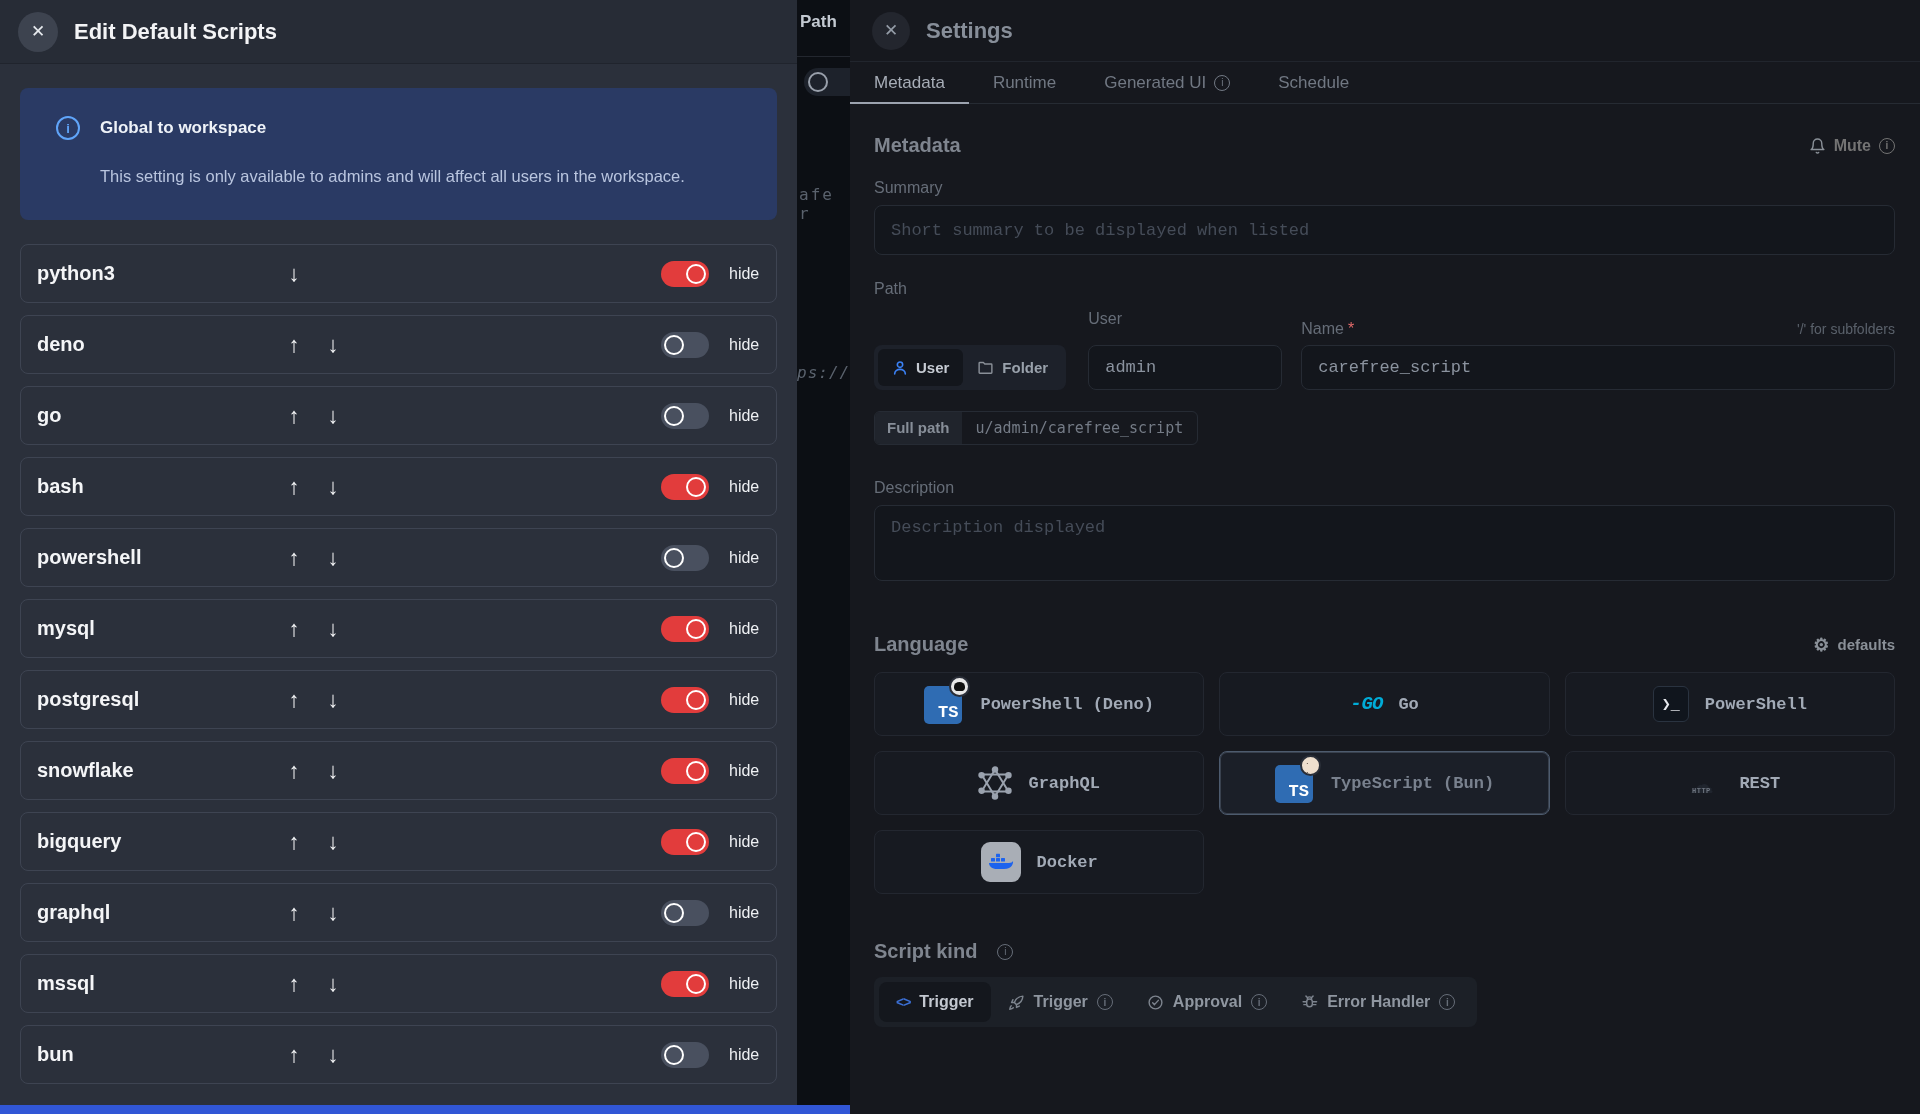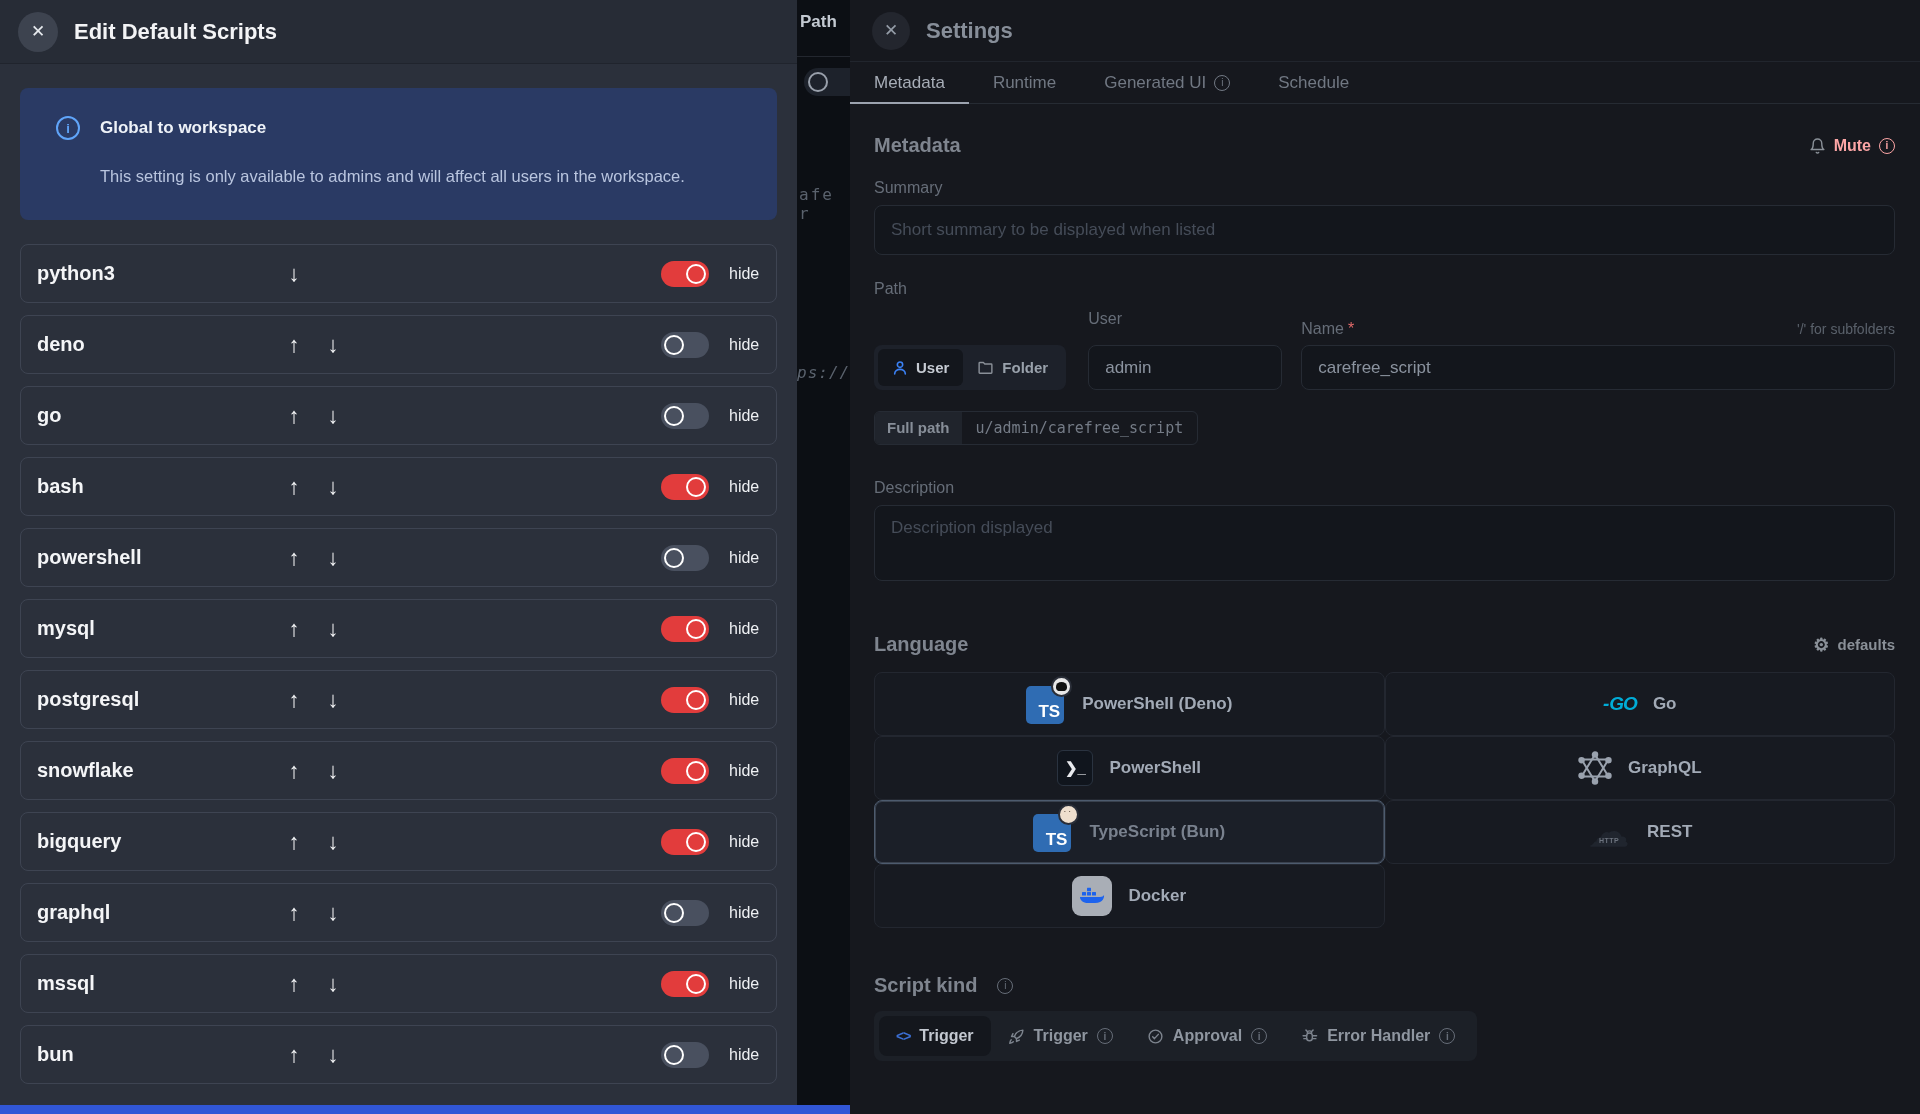--- a/index.html
+++ b/index.html
@@ -70,25 +70,25 @@
   .rp-tab.active { color:#a7adb7; }
   .rp-tab.active::after { content:""; position:absolute; left:0; right:0; bottom:-1px; height:2px;
             background:#9ca3af; }
   .info-i { width:16px; height:16px; border:1.5px solid currentColor; border-radius:50%;
             display:inline-flex; align-items:center; justify-content:center;
             font-size:10px; flex:none; }
 
   .rp-content { padding:0 25px 0 24px; }
   .section-head-row { display:flex; align-items:center; justify-content:space-between; }
   .section-heading { font-size:20px; font-weight:bold; color:#7f858f; }
-  .mute-group { display:flex; align-items:center; gap:8px; color:#fca5a5; cursor:pointer;
+  .mute-group { display:flex; align-items:center; gap:8px; color:#737373; cursor:pointer;
                 font-size:16px; font-weight:600; }
   .field-label { font-size:16px; color:#666d78; }
   .text-input { width:100%; background:#13161c; border:1px solid #262b34; border-radius:8px;
-                color:#8b939f; font-size:17px; font-family:Liberation Sans, sans-serif;
+                color:#8b939f; font-size:17px; font-family:Liberation Mono, monospace;
                 padding:0 16px; outline:none; }
   .text-input::placeholder { color:#454c58; }
   textarea.text-input { resize:none; padding-top:12px; }
 
   .path-controls { display:flex; align-items:flex-end; }
   .seg-owner { display:flex; background:#1d212a; border-radius:8px; padding:4px; height:45px;
                align-items:stretch; }
   .seg-item { display:flex; align-items:center; gap:8px; padding:0 14px; border-radius:6px;
               font-size:15px; font-weight:600; color:#99a1ab; cursor:pointer; }
   .seg-item.selected { background:#13161c; color:#c6cbd3; }
@@ -100,21 +100,21 @@
   .full-path { display:inline-flex; margin-top:21px; border:1px solid #262b34; border-radius:6px;
                overflow:hidden; align-items:stretch; }
   .fp-badge { background:#20242c; color:#878e98; font-size:15px; font-weight:bold;
               padding:7px 12px; }
   .fp-value { padding:7px 14px; font-size:15px; color:#747b86; }
 
   .defaults-group { display:flex; align-items:center; gap:8px; color:#8a9098;
                     font-size:15px; font-weight:600; cursor:pointer; }
   .gear-glyph { font-size:18px; line-height:1; }
 
-  .lang-grid { display:grid; grid-template-columns:repeat(2,1fr); margin-top:16px; }
+  .lang-grid { display:grid; grid-template-columns:repeat(3,1fr); gap:15px; margin-top:16px;font-family:Liberation Mono, monospace; }
   .lang-btn { height:64px; border:1px solid #232730; border-radius:8px; background:#171a21;
               display:flex; align-items:center; justify-content:center; gap:16px;
               font-size:17px; font-weight:600; color:#a2aab6; cursor:pointer; }
   .lang-btn.selected { border:1px solid #4d5b6e; background:#1b1f28; color:#79818e;
                        box-shadow:0 0 0 1px #39414e inset; }
 
   
   .ts-wrap { position:relative; width:40px; height:40px; flex:none; }
   .ts-sq { position:absolute; left:0; bottom:0; width:38px; height:38px; background:#2f6cb3;
            border-radius:5px; display:flex; align-items:flex-end; justify-content:flex-end;

